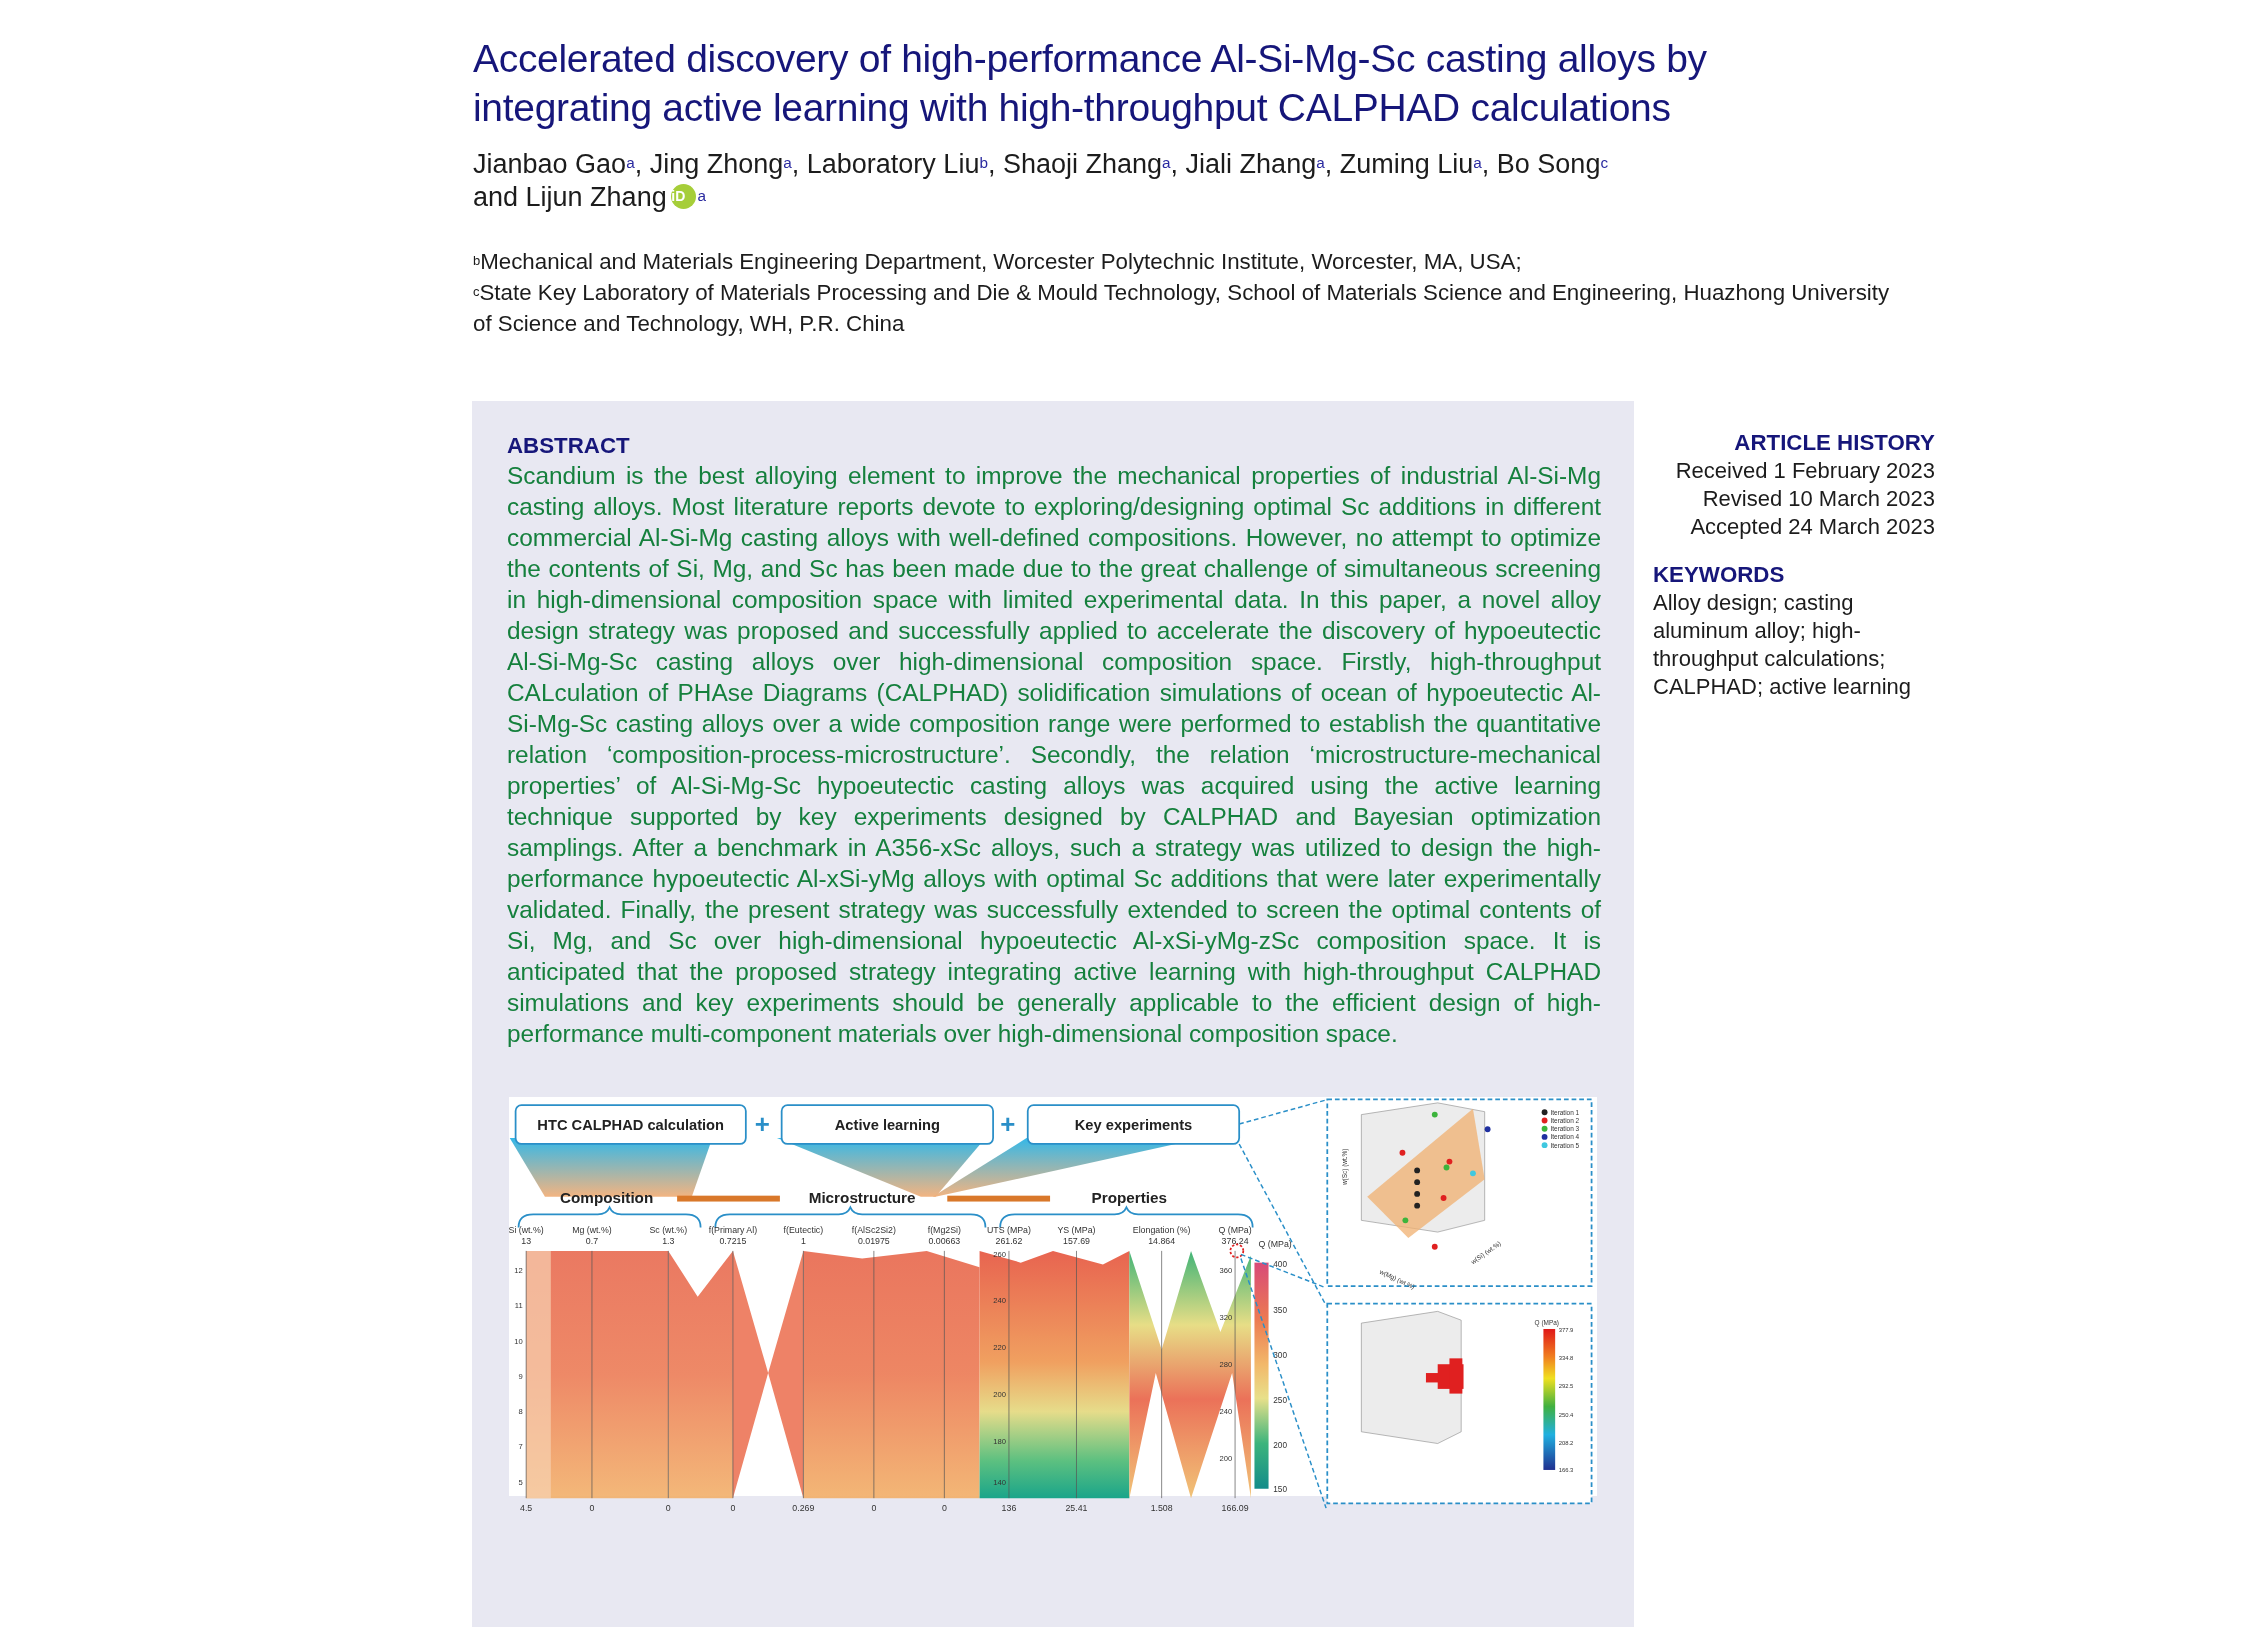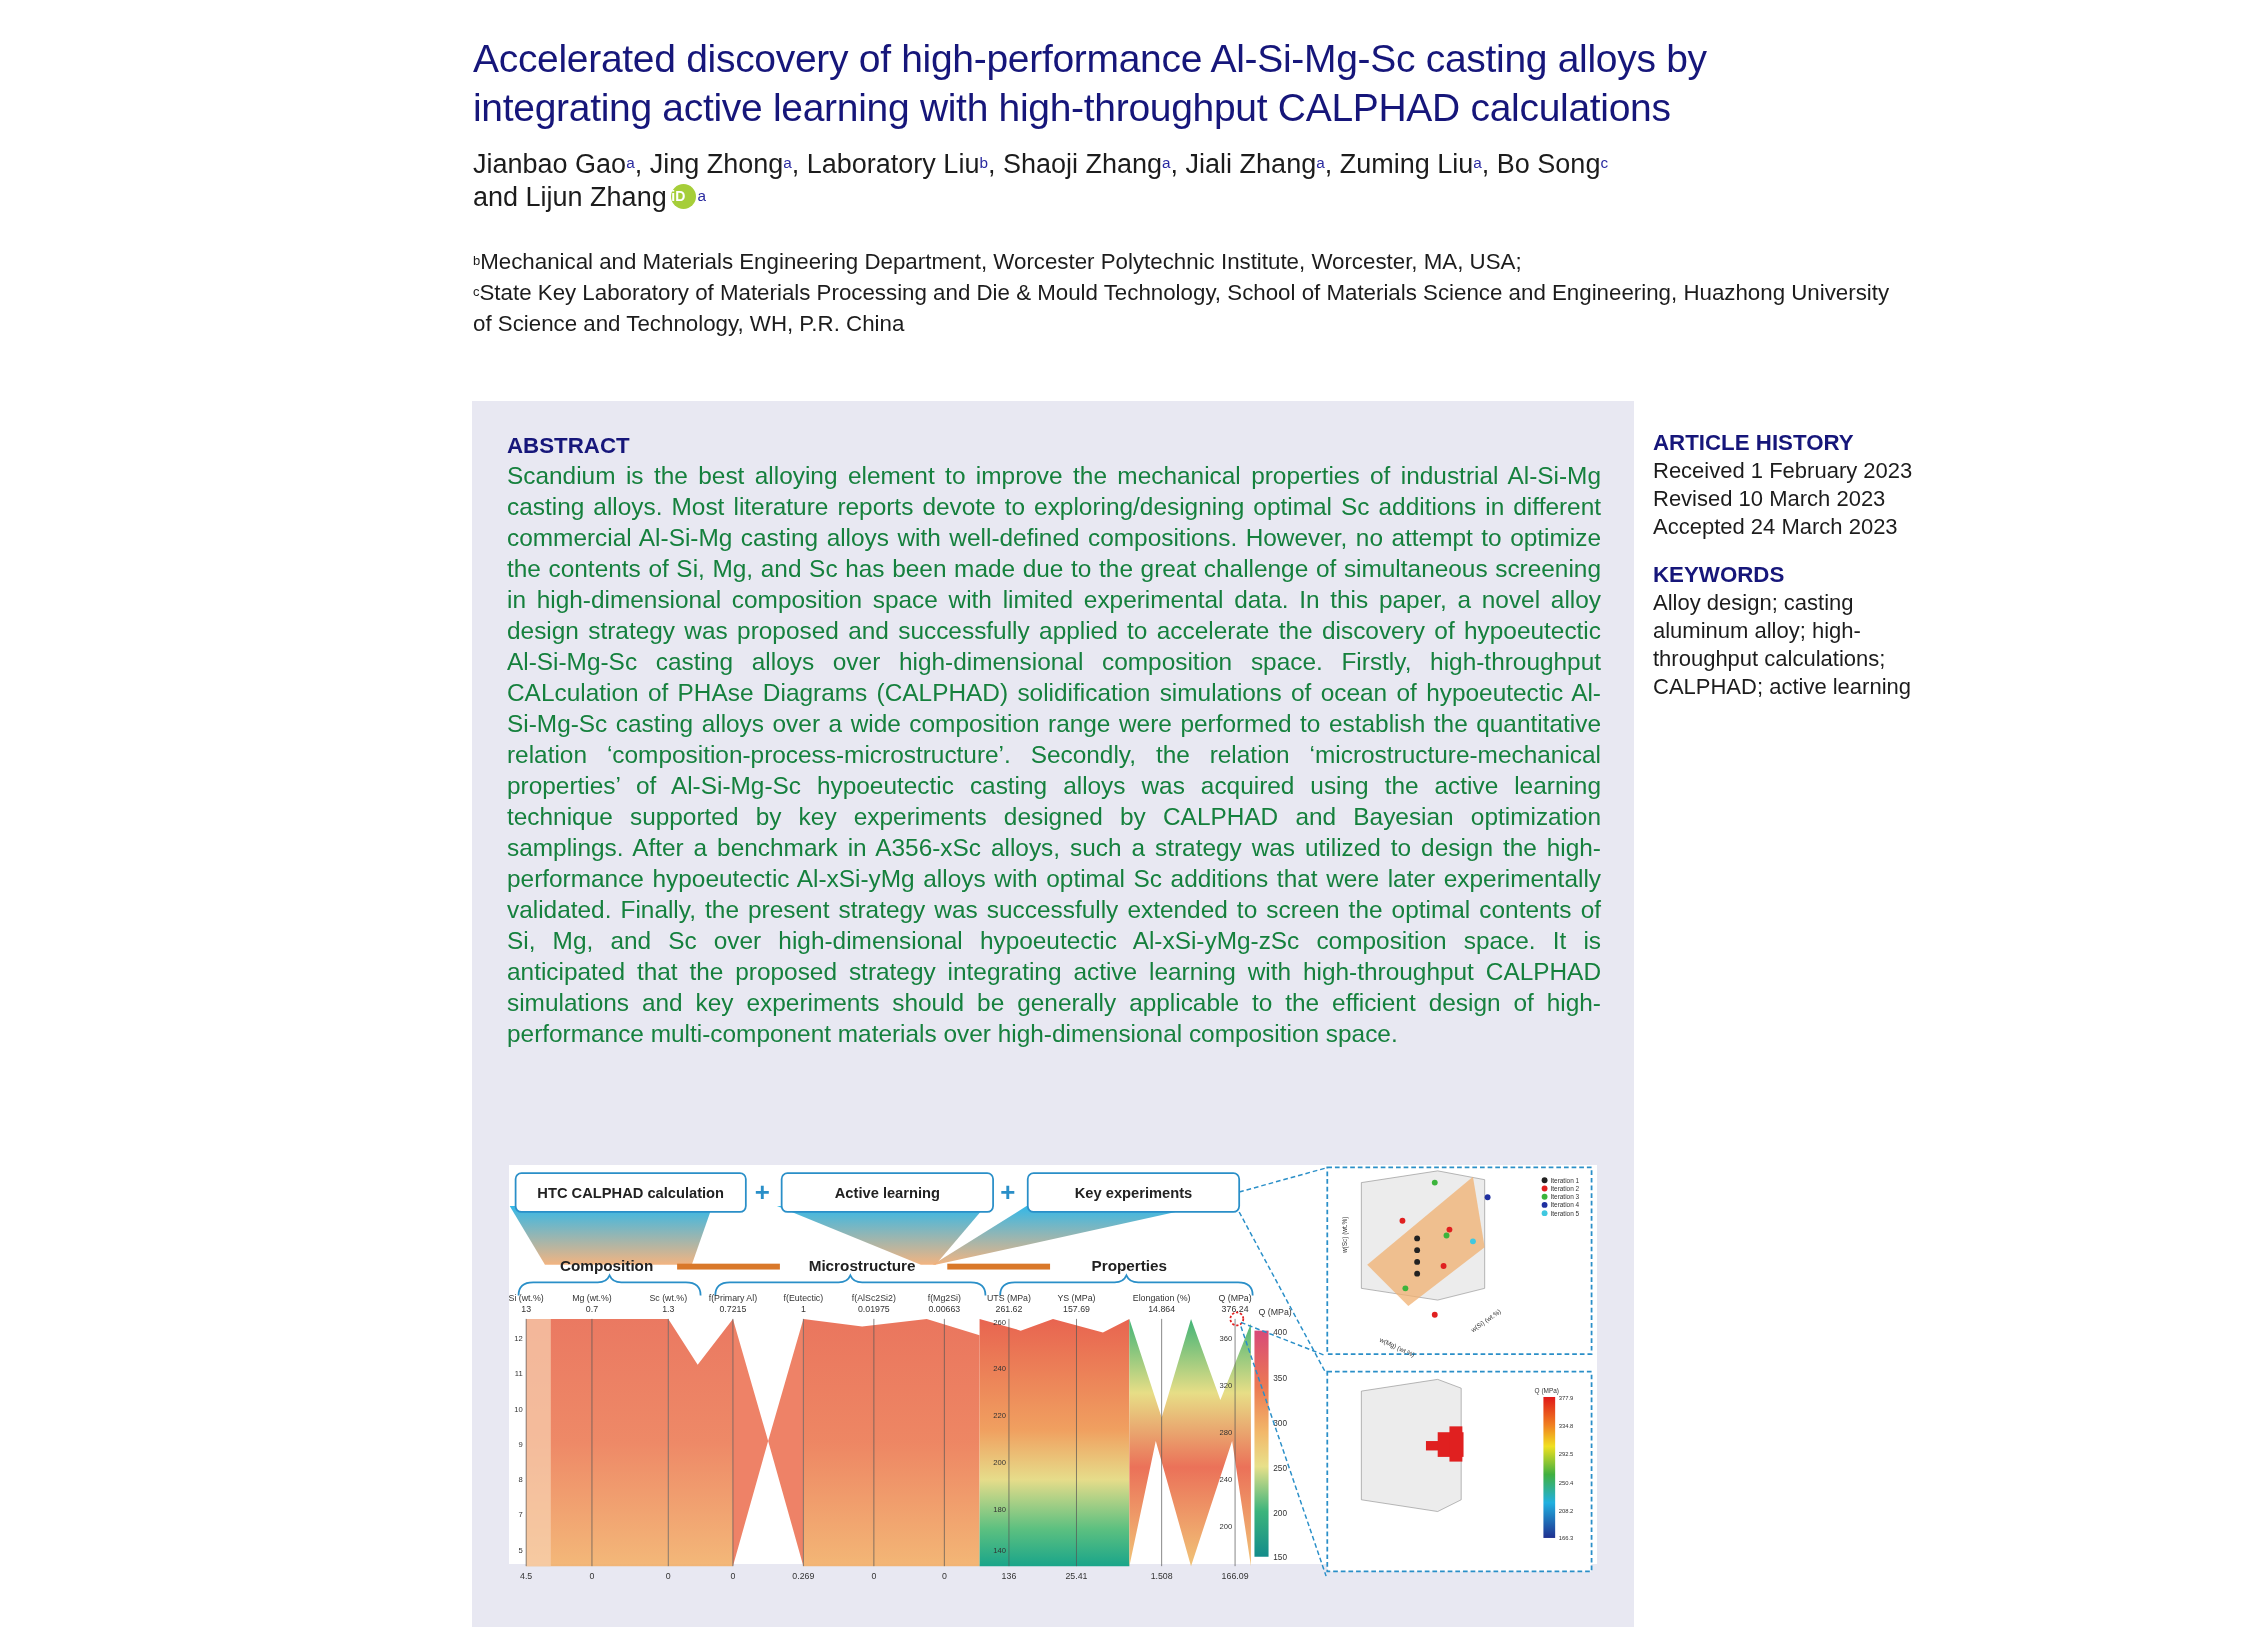--- a/index.html
+++ b/index.html
@@ -14,21 +14,21 @@
            color:#fff; font-size:14px; font-weight:bold; text-align:left; line-height:25px;
            vertical-align:middle; margin:0 1.2px 0 4.7px; position:relative; top:-2.4px; }
   .affils { left:473px; top:246px; width:1435px; font-size:22.3px; line-height:31px; color:#1c1c1c; }
   .affils sup { font-size:13px; vertical-align:top; position:relative; top:-1.2px; }
   .abstract-box { left:472px; top:401px; width:1162px; height:1226px; background:#e8e8f2; }
   .abstract-head { left:507px; top:433px; font-size:22.3px; font-weight:bold; color:#16167a; }
   .abstract-text { left:507px; top:460px; width:1094px; font-size:24.4px; line-height:31px;
                    text-align:justify; color:#15803d; hyphens:manual; }
   .side { left:1653px; width:282px; font-size:22px; line-height:28px; color:#1c1c1c; }
   .side-head { font-weight:bold; color:#16167a; font-size:22.3px; }
-  .figure { left:509px; top:1165px; width:1088px; height:399px; background:#ffffff; }
+  .figure { left:509px; top:1097px; width:1088px; height:399px; background:#ffffff; }
 </style>
 </head>
 <body>
 
 <div class="abs title">
   <div>Accelerated discovery of high-performance Al-Si-Mg-Sc casting alloys by</div>
   <div>integrating active learning with high-throughput CALPHAD calculations</div>
 </div>
 
 <div class="abs authors">
@@ -48,21 +48,21 @@
 
 <div class="abs affils">
   <div><sup>b</sup><span>Mechanical and Materials Engineering Department, Worcester Polytechnic Institute, Worcester, MA, USA;</span></div>
   <div><sup>c</sup><span>State Key Laboratory of Materials Processing and Die &amp; Mould Technology, School of Materials Science and Engineering, Huazhong University of Science and Technology, WH, P.R. China</span></div>
 </div>
 
 <div class="abs abstract-box"></div>
 <div class="abs abstract-head">ABSTRACT</div>
 <div class="abs abstract-text">Scandium is the best alloying element to improve the mechanical properties of indus­trial Al-Si-Mg casting alloys. Most literature reports devote to exploring/designing opti­mal Sc additions in different commercial Al-Si-Mg casting alloys with well-defined compositions. However, no attempt to optimize the contents of Si, Mg, and Sc has been made due to the great challenge of simultaneous screening in high-dimensional composition space with limited experimental data. In this paper, a novel alloy design strategy was proposed and successfully applied to accelerate the discovery of hypoeu­tectic Al-Si-Mg-Sc casting alloys over high-dimensional composition space. Firstly, high-throughput CALculation of PHAse Diagrams (CALPHAD) solidification simulations of ocean of hypoeutectic Al-Si-Mg-Sc casting alloys over a wide composition range were performed to establish the quantitative relation ‘composition-process-microstructure’. Secondly, the relation ‘microstructure-mechanical properties’ of Al-Si-Mg-Sc hypoeutec­tic casting alloys was acquired using the active learning technique supported by key experiments designed by CALPHAD and Bayesian optimization samplings. After a bench­mark in A356-xSc alloys, such a strategy was utilized to design the high-performance hypoeutectic Al-xSi-yMg alloys with optimal Sc additions that were later experimentally validated. Finally, the present strategy was successfully extended to screen the optimal contents of Si, Mg, and Sc over high-dimensional hypoeutectic Al-xSi-yMg-zSc composi­tion space. It is anticipated that the proposed strategy integrating active learning with high-throughput CALPHAD simulations and key experiments should be generally applic­able to the efficient design of high-performance multi-component materials over high-dimensional composition space.</div>
 
-<div class="abs side" style="top:429px;">
+<div class="abs side" style="top:429px;text-align:right;">
   <div class="side-head">ARTICLE HISTORY</div>
   <div>Received 1 February 2023</div>
   <div>Revised 10 March 2023</div>
   <div>Accepted 24 March 2023</div>
 </div>
 <div class="abs side" style="top:561px;">
   <div class="side-head">KEYWORDS</div>
   <div>Alloy design; casting</div>
   <div>aluminum alloy; high-</div>
   <div>throughput calculations;</div>

